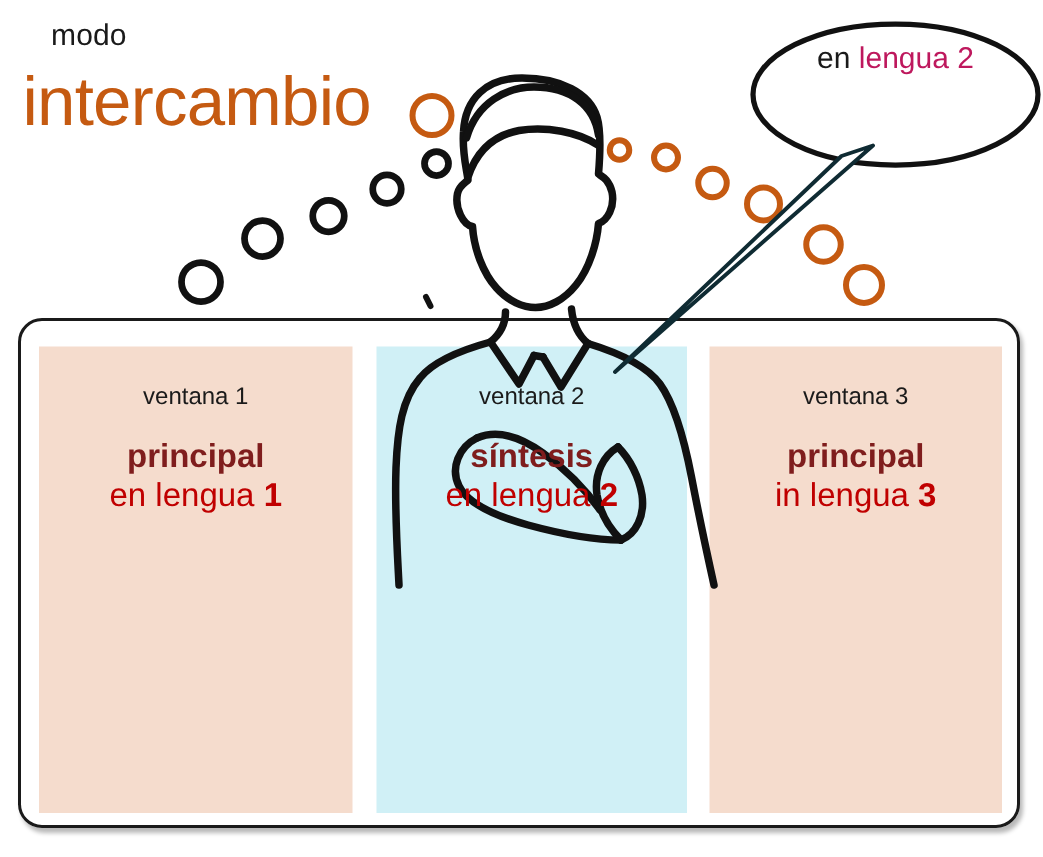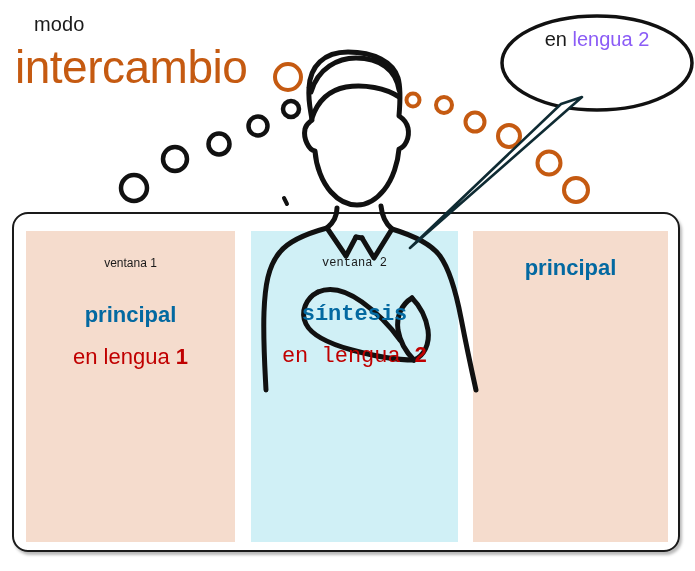--- a/index.html
+++ b/index.html
@@ -71,55 +71,55 @@
   }
   .col {
     position: absolute;
     top: 0;
     height: 311px;
     box-sizing: border-box;
     padding-top: 26px;
     text-align: center;
   }
   .col-1 { left: 0px;   width: 209px; }
-  .col-2 { left: 225px; width: 207px; font-family: Liberation Mono, monospace; }
+  .col-2 { left: 225px; width: 207px; }
   .col-3 { left: 447px; width: 195px; }
 
   .col-title {
-    font-size: 12px;
+    font-size: 16px;
     color: #1a1a1a;
     line-height: 1;
-    margin-bottom: 35px;
+    margin-bottom: 20px;
   }
   .col-role {
     font-size: 22px;
     font-weight: bold;
-    color: #0369a1;
-    line-height: 1;
-    margin-bottom: 20px;
+    color: #7f1d1d;
+    line-height: 1;
+    margin-bottom: 4px;
   }
   .col-lang {
     font-size: 22px;
     color: #C00000;
     line-height: 1;
   }
   .col-lang b { font-weight: bold; }
 
   
   .bubble-text {
     position: absolute;
     left: 509px;
     top: 27px;
     width: 176px;
     text-align: center;
     line-height: 1.22;
     font-size: 20px;
     color: #1a1a1a;
   }
-  .bubble-text .accent { color: #8b5cf6; }
+  .bubble-text .accent { color: #be185d; }
 </style>
 </head>
 <body>
 
 <div class="kicker">modo</div>
 <div class="headline">intercambio</div>
 
 <div class="panel"></div>
 
 <svg class="art" viewBox="0 0 695 571" width="695" height="571" xmlns="http://www.w3.org/2000/svg">
@@ -193,20 +193,22 @@
     <div class="col-lang"><span>en lengua </span><b>1</b></div>
   </div>
 
   <div class="col col-2">
     <div class="col-title">ventana 2</div>
     <div class="col-role">síntesis</div>
     <div class="col-lang"><span>en lengua </span><b>2</b></div>
   </div>
 
   <div class="col col-3">
+    <div class="col-title">ventana 3</div>
     <div class="col-role">principal</div>
+    <div class="col-lang"><span>in lengua </span><b>3</b></div>
   </div>
 
 </div>
 
 <div class="bubble-text">
   <div><span>en </span><span class="accent">lengua 2</span></div>
 </div>
 
 </body></html>

